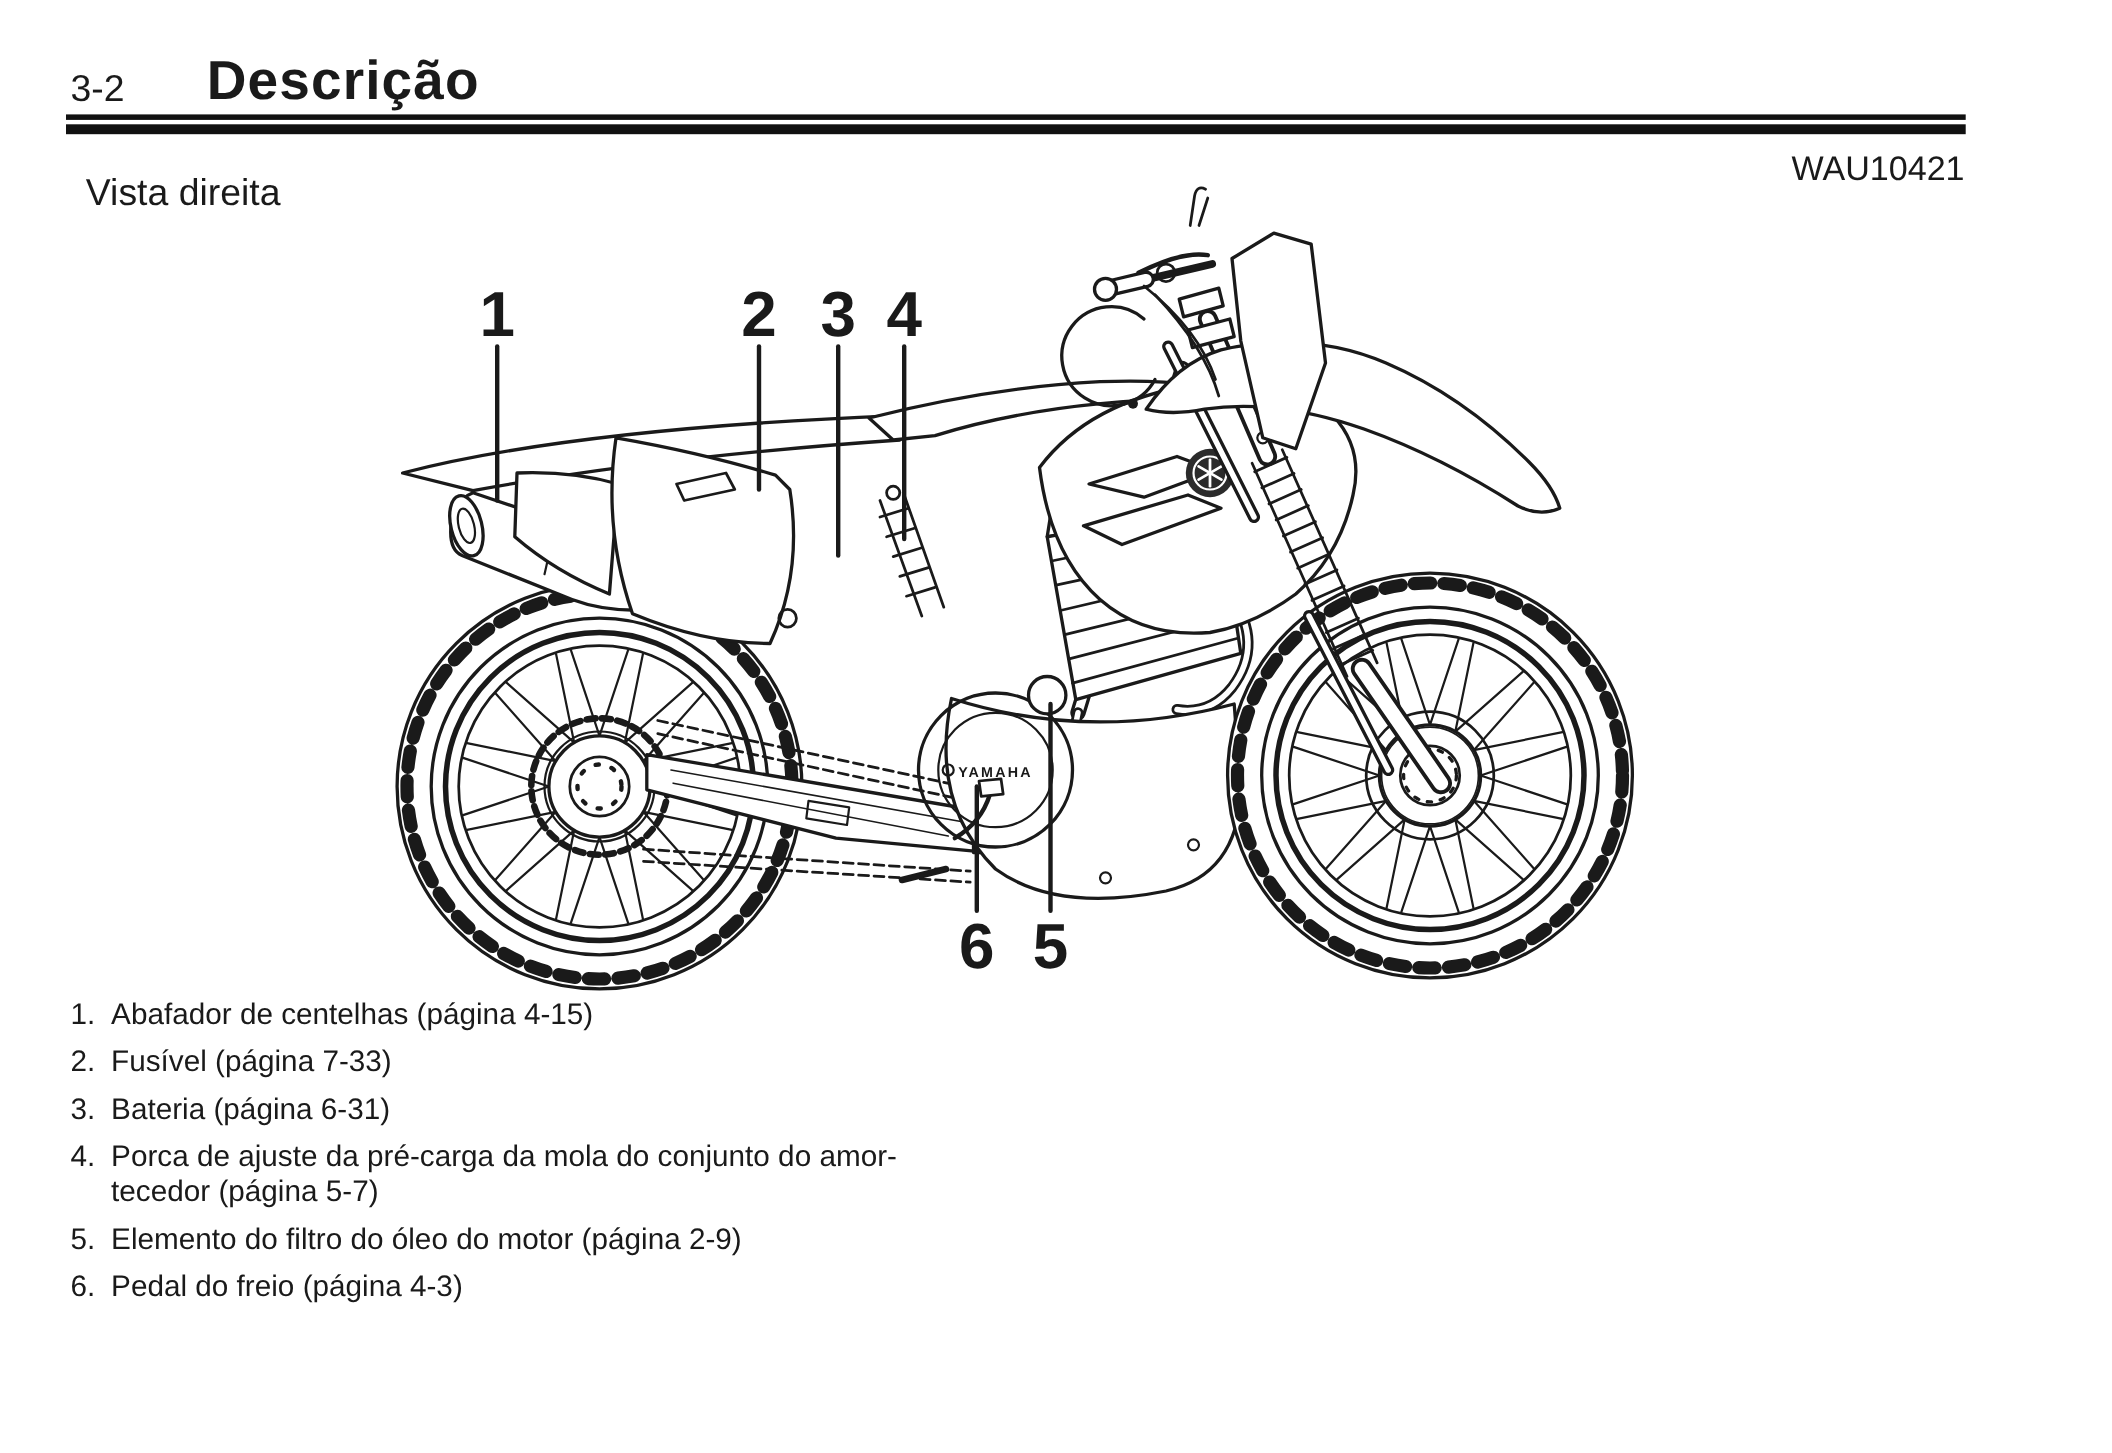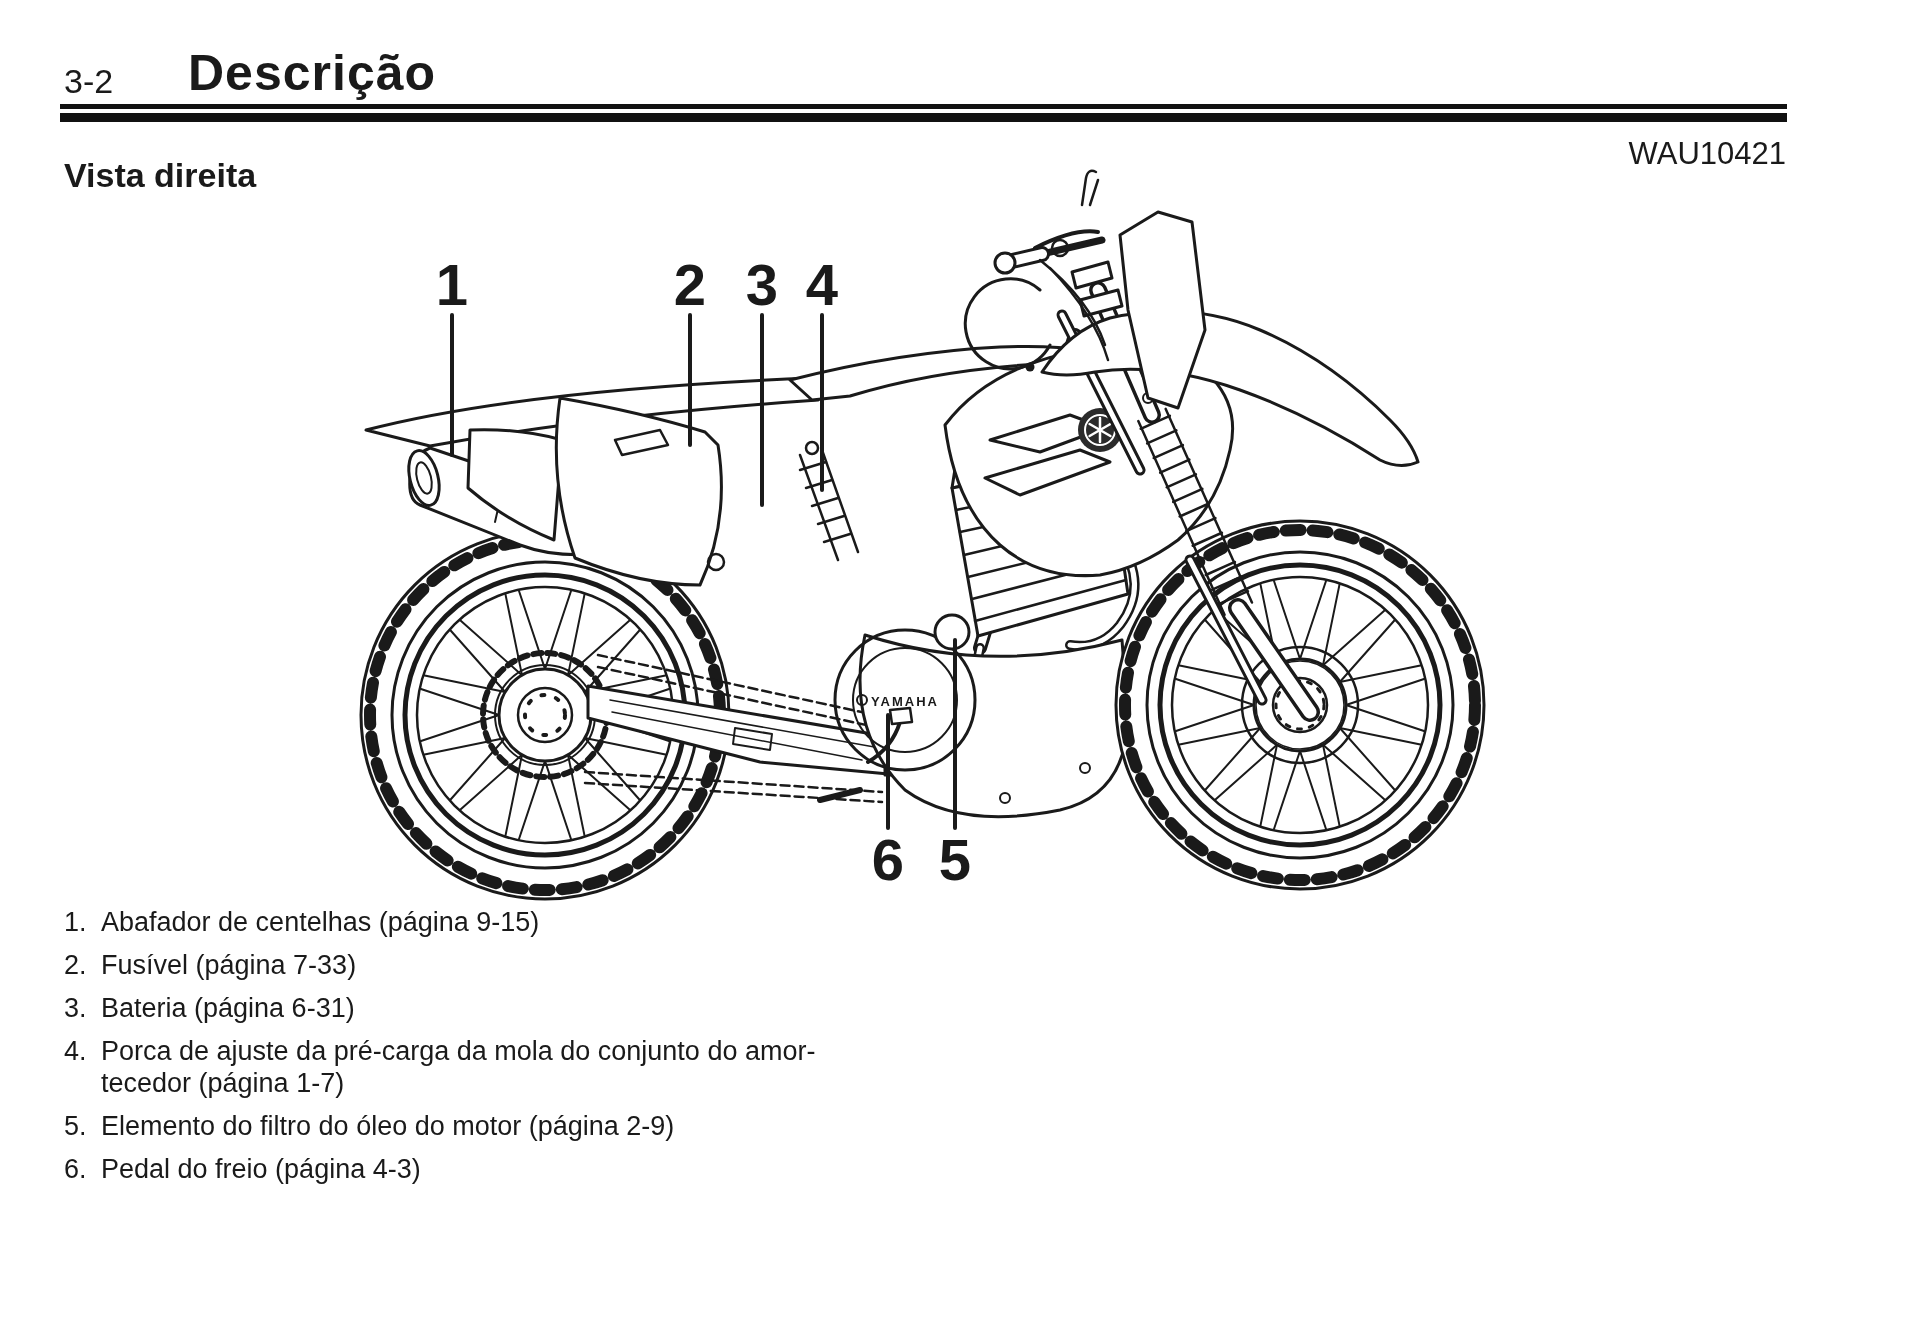--- a/index.html
+++ b/index.html
@@ -5,21 +5,21 @@
   html,body{margin:0;padding:0;background:#e8e8e8;}
   .page{
     position:relative;width:1920px;height:1321px;background:#ffffff;
     font-family:"Liberation Sans",sans-serif;color:#1a1a1a;overflow:hidden;
   }
   .page-number{position:absolute;left:64px;top:62px;font-size:34px;}
   .page-title{position:absolute;left:188px;top:44px;font-size:50px;font-weight:bold;letter-spacing:1px;margin:0;}
   .rule-thin{position:absolute;left:60px;top:104px;width:1727px;height:5px;background:#111;}
   .rule-thick{position:absolute;left:60px;top:113px;width:1727px;height:9px;background:#111;}
   .doc-code{position:absolute;top:136px;right:134px;font-size:31px;}
-  .section-title{position:absolute;left:64px;top:156px;font-size:34px;font-weight:bold;margin:0;}
+  .section-title{position:absolute;left:78px;top:156px;font-size:34px;font-weight:normal;margin:0;}
   .figure-svg{position:absolute;left:0;top:0;}
   .legend{position:absolute;left:64px;top:906px;width:980px;}
   .legend-item{display:flex;font-size:27px;line-height:32px;margin-bottom:11px;}
   .legend-num{width:37px;flex:0 0 37px;}
   .legend-text{white-space:pre-line;}
   .callout{font-size:58px;font-weight:bold;font-family:"Liberation Sans",sans-serif;}
   .engine-text{font-size:13px;font-weight:bold;letter-spacing:2px;font-family:"Liberation Sans",sans-serif;}
 </style>
 </head>
 <body>
@@ -249,34 +249,34 @@
         <text class="callout" x="822" y="305">4</text>
         <text class="callout" x="955" y="880">5</text>
         <text class="callout" x="888" y="880">6</text>
       </g>
     </g>
   </svg>
 
   <div class="legend">
     <div class="legend-item">
       <span class="legend-num">1.</span>
-      <span class="legend-text">Abafador de centelhas (página 9-15)</span>
+      <span class="legend-text">Abafador de centelhas (página 4-15)</span>
     </div>
     <div class="legend-item">
       <span class="legend-num">2.</span>
       <span class="legend-text">Fusível (página 7-33)</span>
     </div>
     <div class="legend-item">
       <span class="legend-num">3.</span>
       <span class="legend-text">Bateria (página 6-31)</span>
     </div>
     <div class="legend-item">
       <span class="legend-num">4.</span>
       <span class="legend-text">Porca de ajuste da pré-carga da mola do conjunto do amor-
-tecedor (página 1-7)</span>
+tecedor (página 5-7)</span>
     </div>
     <div class="legend-item">
       <span class="legend-num">5.</span>
       <span class="legend-text">Elemento do filtro do óleo do motor (página 2-9)</span>
     </div>
     <div class="legend-item">
       <span class="legend-num">6.</span>
       <span class="legend-text">Pedal do freio (página 4-3)</span>
     </div>
   </div>

